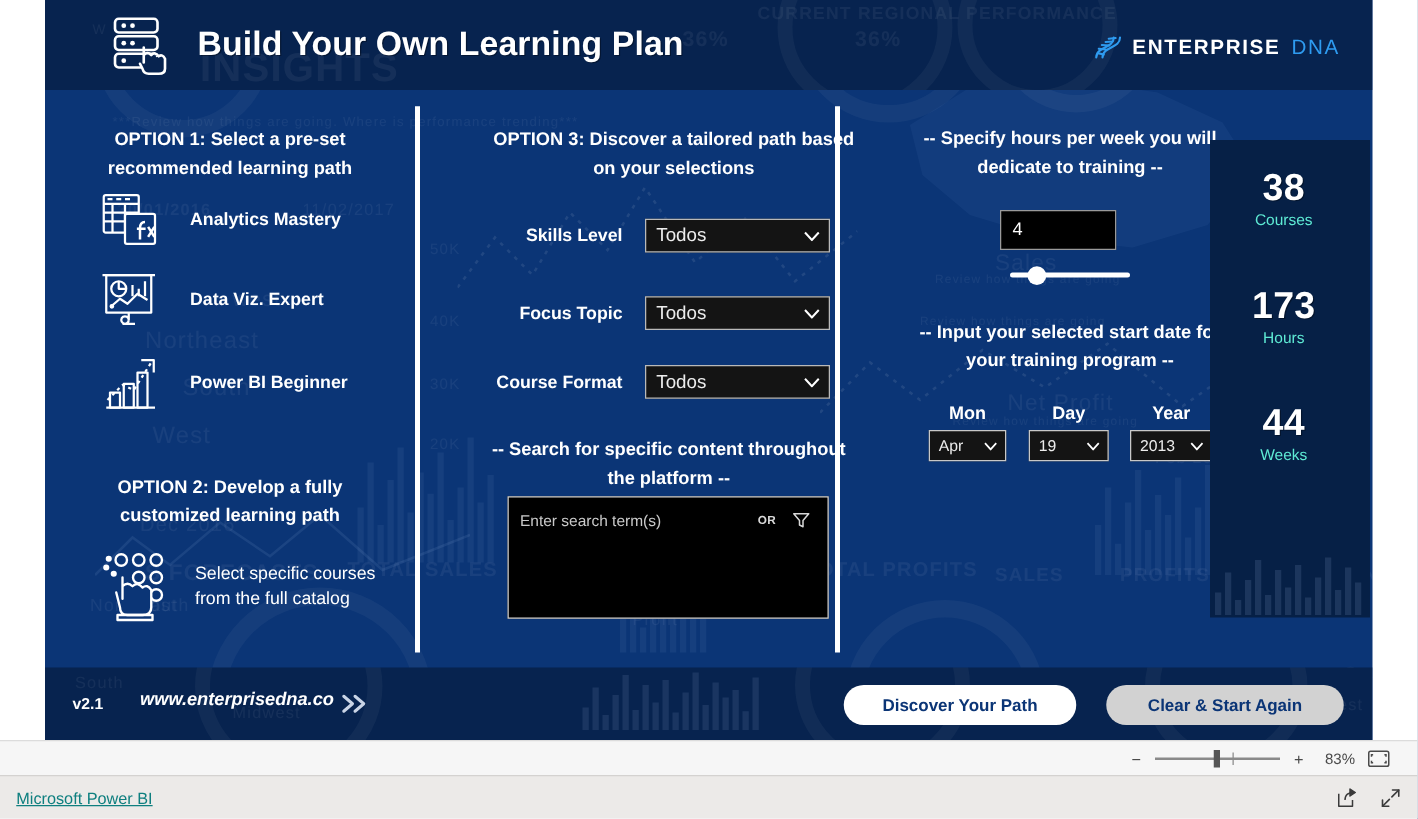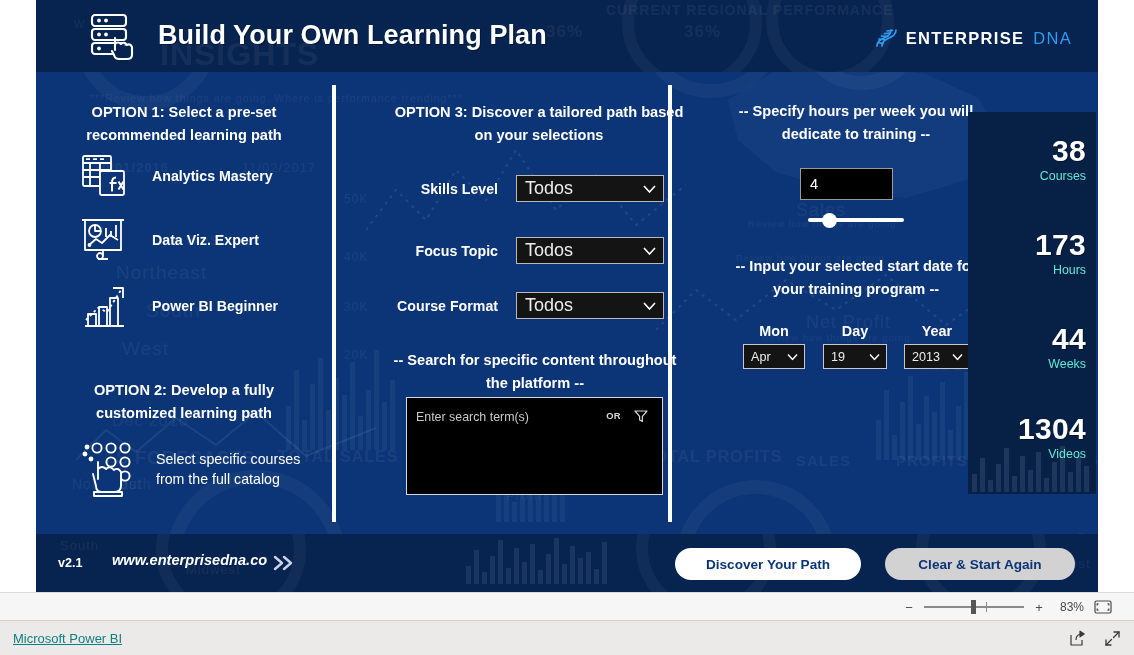--- a/index.html
+++ b/index.html
@@ -113,21 +113,21 @@
     width:160px; text-align:right; padding-right:18px;
   }
   .ddl {
     position:relative;
     width:148px; height:27px;
     background:#141414;
     border:1px solid #b9b9b9;
     display:flex; align-items:center;
   }
   .ddl .val {
-    color:#ededed; font-size:18px; padding-left:8px;
+    color:#ededed; font-size:15px; padding-left:8px;
     white-space:nowrap; overflow:hidden;
   }
   .ddl .chev {
     position:absolute; right:7px; top:50%; transform:translateY(-50%);
     width:13px; height:8px;
   }
   #f-skills { left:320px; top:175px; }
   #f-focus  { left:320px; top:237px; }
   #f-format { left:320px; top:292px; }
   #f-format .field-label { width:160px; }
@@ -186,21 +186,21 @@
   #dg-day  { left:787px; top:323px; width:64px; }
   #dg-year { left:868px; top:323px; width:66px; }
 
   
   #stats {
     position:absolute; left:932px; top:112px;
     width:128px; height:382px;
     background:#062046;
     overflow:hidden;
   }
-  #stats .stat { position:absolute; width:118px; text-align:right; }
+  #stats .stat { position:absolute; width:118px; text-align:center; }
   .stat-num {
     color:#ffffff; font-size:30px; font-weight:bold; line-height:34px;
     letter-spacing:.3px;
     text-shadow:1px 1px 0 rgba(0,0,0,.35);
   }
   .stat-lbl { color:#5eead4; font-size:12.4px; margin-top:1px; }
   #st0 { top:22px; }
   #st1 { top:116px; }
   #st2 { top:210px; }
   #st3 { top:300px; }
@@ -587,24 +587,20 @@
         <div class="stat-lbl">Courses</div>
       </div>
       <div class="stat" id="st1">
         <div class="stat-num">173</div>
         <div class="stat-lbl">Hours</div>
       </div>
       <div class="stat" id="st2">
         <div class="stat-num">44</div>
         <div class="stat-lbl">Weeks</div>
       </div>
-      <div class="stat" id="st3">
-        <div class="stat-num">1304</div>
-        <div class="stat-lbl">Videos</div>
-      </div>
     </div>
 
     <div id="footer">
       <div class="bg-art">
         <div class="bg-ring" style="left:120px; top:-60px; width:150px; height:150px; border-width:12px;"></div>
         <div class="bg-ring" style="left:600px; top:-56px; width:140px; height:140px; border-width:12px;"></div>
         <div class="bg-ring" style="left:880px; top:-50px; width:130px; height:130px; border-width:12px;"></div>
         <div class="bg-word" style="left:24px;  top:4px;  font-size:13px; font-weight:400;">South</div>
         <div class="bg-word" style="left:150px; top:28px; font-size:13px; font-weight:400;">Midwest</div>
         <div class="bg-word" style="left:1000px;top:22px; font-size:13px; font-weight:400;">Midwest</div>

